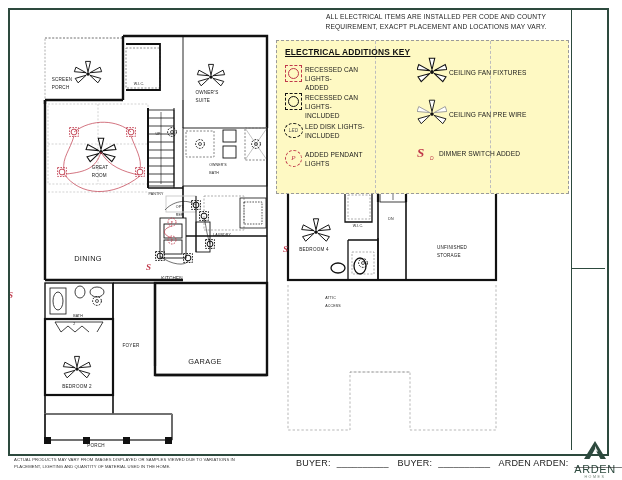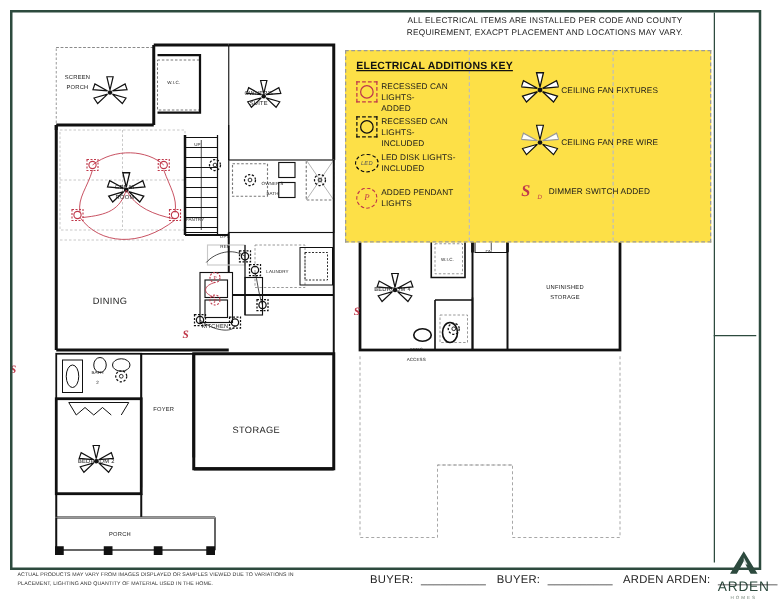--- a/index.html
+++ b/index.html
@@ -46,21 +46,21 @@
   }
   .sig-row{
     position:absolute;left:296px;top:458px;width:262px;
     font-size:9px;color:#222;white-space:nowrap;letter-spacing:.2px;
   }
   .sig-row span{margin-right:6px;margin-top:20px;}
 
   
   .legend{
     position:absolute;left:276px;top:40px;width:291px;height:152px;
-    border:1px dashed #9a9a9a;background:#fde047;
+    border:1px dashed #9a9a9a;background:#fef9c3;
   }
   .legend-title{
     position:absolute;left:8px;top:6px;font-size:8.4px;font-weight:bold;
     text-decoration:underline;letter-spacing:.2px;color:#111;
   }
   .legend-vdash{position:absolute;left:98px;top:0;width:0;height:152px;border-left:1px dashed #bdbdbd;}
   .legend-vdash2{position:absolute;left:213px;top:0;width:0;height:152px;border-left:1px dashed #bdbdbd;}
 
   .lg-item{position:absolute;display:flex;align-items:flex-start;}
   .lg-sym{width:22px;height:22px;position:relative;flex:0 0 22px;}
@@ -84,21 +84,21 @@
     font-style:italic;font-weight:bold;line-height:14px;}
   .dim-sub{position:absolute;left:13px;top:10px;font-size:5px;color:#c0394b;}
 
   
   .fan-sym{position:absolute;left:0;top:0;width:30px;height:30px;}
 
   
   .plan{position:absolute;left:0;top:0;width:622px;height:480px;pointer-events:none;}
   .rlabel{
     position:absolute;font-size:6.4px;color:#1a1a1a;letter-spacing:.3px;
-    text-align:center;line-height:8px;white-space:nowrap;
+    line-height:8px;white-space:nowrap;margin-top:18px;
   }
   .rlabel.sm{font-size:4.6px;letter-spacing:.2px;}
   .rlabel.xs{font-size:3.6px;letter-spacing:.1px;}
   .rlabel.big{font-size:7.4px;}
 </style>
 </head>
 <body>
 
 <div id="sheet">
 
@@ -362,21 +362,21 @@
     <div class="rlabel xs" style="left:156px;top:172px;transform:translate(-50%,0);"><span>PANTRY</span></div>
     <div class="rlabel xs" style="left:180px;top:185px;transform:translate(-50%,0);"><span style="white-space:pre-line">OPT.
 REF</span></div>
     <div class="rlabel xs" style="left:222px;top:213px;transform:translate(-50%,0);"><span>LAUNDRY</span></div>
     <div class="rlabel big" style="left:88px;top:237px;transform:translate(-50%,0);"><span>DINING</span></div>
     <div class="rlabel sm" style="left:172px;top:257px;transform:translate(-50%,0);"><span>KITCHEN</span></div>
     <div class="rlabel xs" style="left:78px;top:294px;transform:translate(-50%,0);"><span style="white-space:pre-line">BATH
 2</span></div>
     <div class="rlabel sm" style="left:131px;top:324px;transform:translate(-50%,0);"><span>FOYER</span></div>
     <div class="rlabel sm" style="left:77px;top:365px;transform:translate(-50%,0);"><span>BEDROOM 2</span></div>
-    <div class="rlabel big" style="left:205px;top:340px;transform:translate(-50%,0);"><span>STORAGE</span></div>
+    <div class="rlabel big" style="left:205px;top:340px;transform:translate(-50%,0);"><span>GARAGE</span></div>
     <div class="rlabel sm" style="left:96px;top:424px;transform:translate(-50%,0);"><span>PORCH</span></div>
     <div class="rlabel sm" style="left:314px;top:228px;transform:translate(-50%,0);"><span>BEDROOM 4</span></div>
     <div class="rlabel xs" style="left:358px;top:204px;transform:translate(-50%,0);"><span>W.I.C.</span></div>
     <div class="rlabel xs" style="left:391px;top:197px;transform:translate(-50%,0);"><span>DN</span></div>
     <div class="rlabel sm" style="left:452px;top:226px;transform:translate(-50%,0);"><span style="white-space:pre-line">UNFINISHED
 STORAGE</span></div>
     <div class="rlabel xs" style="left:333px;top:276px;transform:translate(-50%,0);"><span style="white-space:pre-line">ATTIC
 ACCESS</span></div>
   </div>
 

